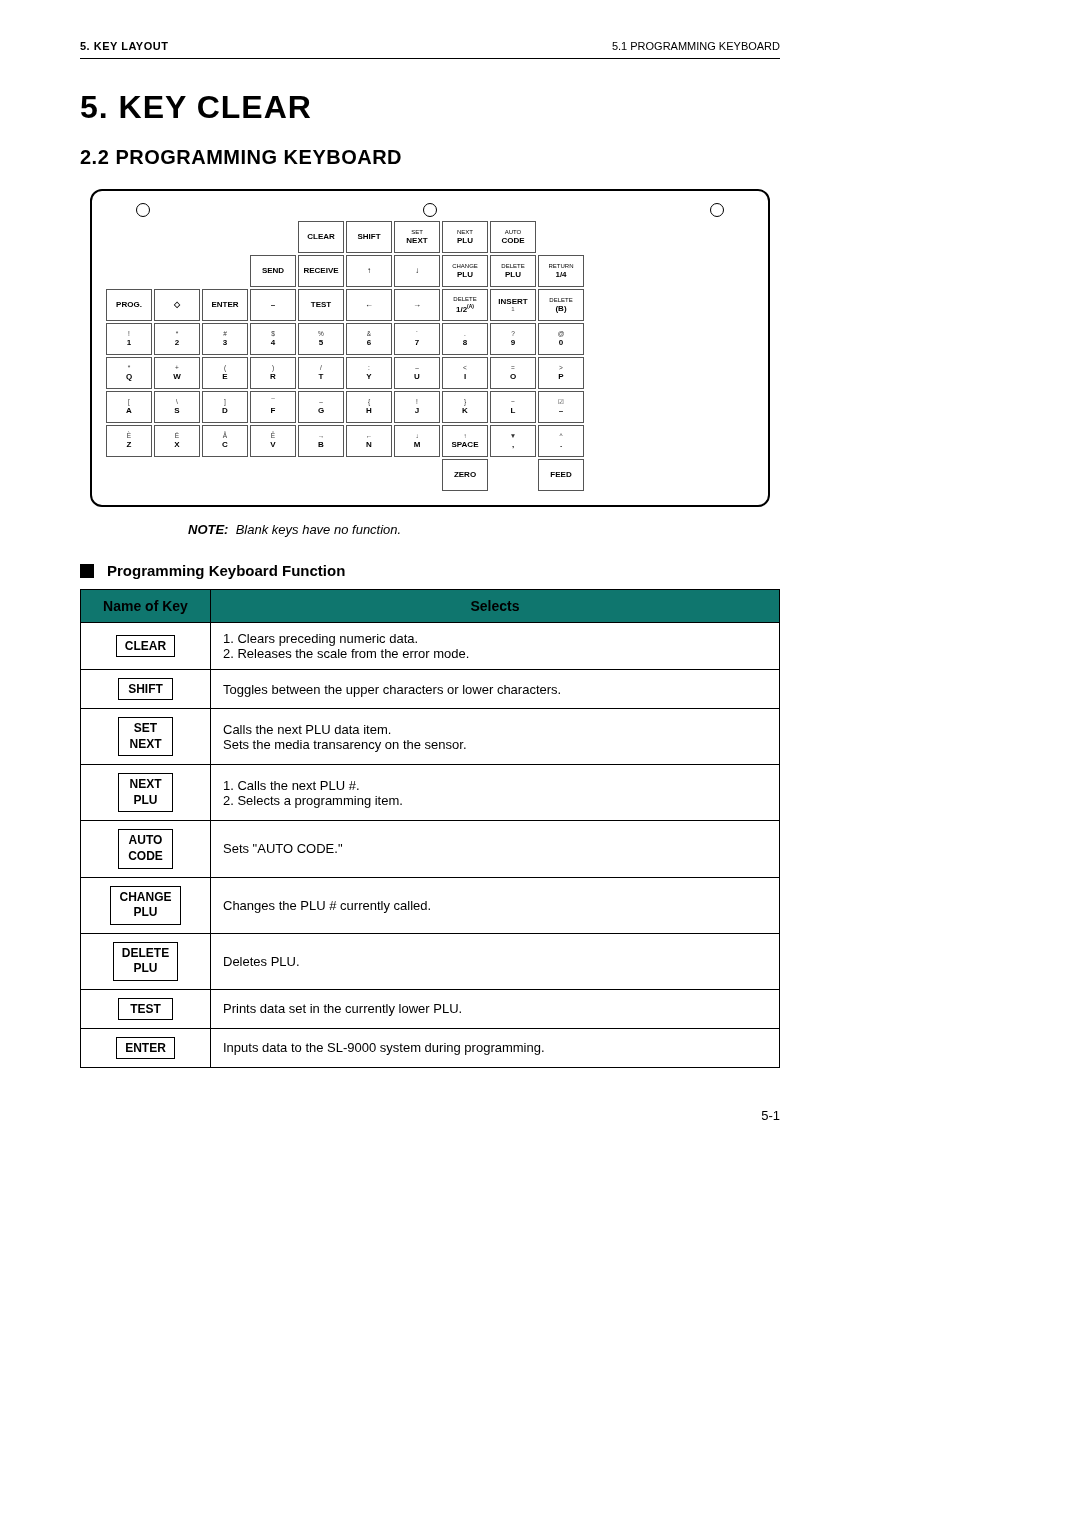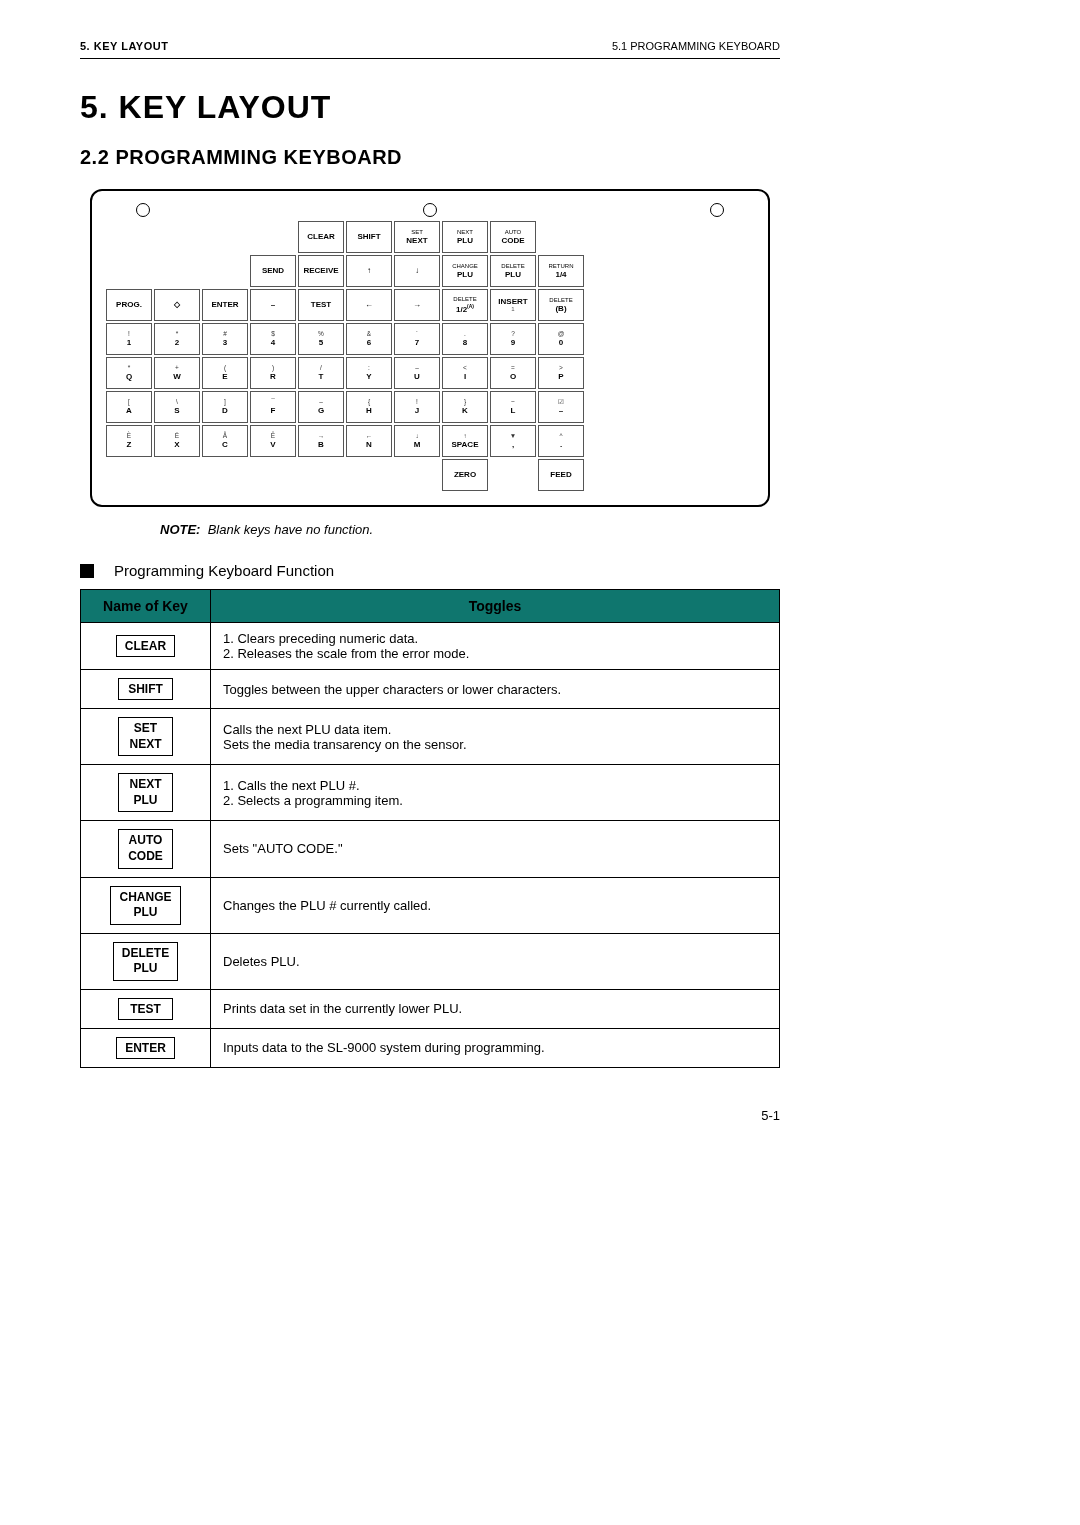--- a/index.html
+++ b/index.html
@@ -107,33 +107,33 @@
     .kb-key .key-top { font-size: 6.5px; color: #333; }
     .kb-key .key-main { font-weight: bold; font-size: 8px; }
     .kb-key .key-sub { font-size: 6px; color: #555; }
     .kb-key .key-small { font-size: 6px; }
     .kb-key .key-letter { font-size: 8px; font-weight: bold; }
 
     
     .note-text {
       font-size: 13px;
       margin-bottom: 25px;
-      margin-left: 80px;
+      margin-left: 108px;
     }
     .note-bold { font-weight: bold; font-style: italic; }
     .note-italic { font-style: italic; }
 
     
     .function-heading {
       font-size: 15px;
-      font-weight: normal;
+      font-weight: bold;
       margin-bottom: 0;
       display: flex;
       align-items: center;
-      gap: 20px;
+      gap: 13px;
     }
     .square-bullet {
       width: 14px;
       height: 14px;
       background: #000;
       display: inline-block;
       flex-shrink: 0;
     }
 
     
@@ -186,21 +186,21 @@
 <body>
 
 <div class="page-container">
 
   <div class="page-header">
     <span class="header-left">5.   KEY LAYOUT</span>
     <span class="header-right">5.1 PROGRAMMING KEYBOARD</span>
   </div>
 
   <div class="chapter-title">
-    <span>5.</span> <span>KEY LAYOUT</span>
+    <span>5.</span> <span>KEY CLEAR</span>
   </div>
 
   <div class="section-title">
     <span>2.2</span> <span>PROGRAMMING KEYBOARD</span>
   </div>
 
   <div class="keyboard-container">
     <div class="keyboard-outer">
       <div class="keyboard-circles">
         <div class="kb-circle"></div>
@@ -498,21 +498,21 @@
 
   <div class="function-heading">
     <span class="square-bullet"></span>
     <span>Programming Keyboard Function</span>
   </div>
 
   <table class="function-table">
     <thead>
       <tr>
         <th class="key-cell">Name of Key</th>
-        <th>Toggles</th>
+        <th>Selects</th>
       </tr>
     </thead>
     <tbody id="function-table-body">
 
     <tr>
           <td class="key-cell"><div class="key-badge">CLEAR</div></td>
           <td>1.  Clears preceding numeric data.<br>2.  Releases the scale from the error mode.</td>
         </tr>
         <tr>
           <td class="key-cell"><div class="key-badge">SHIFT</div></td>

